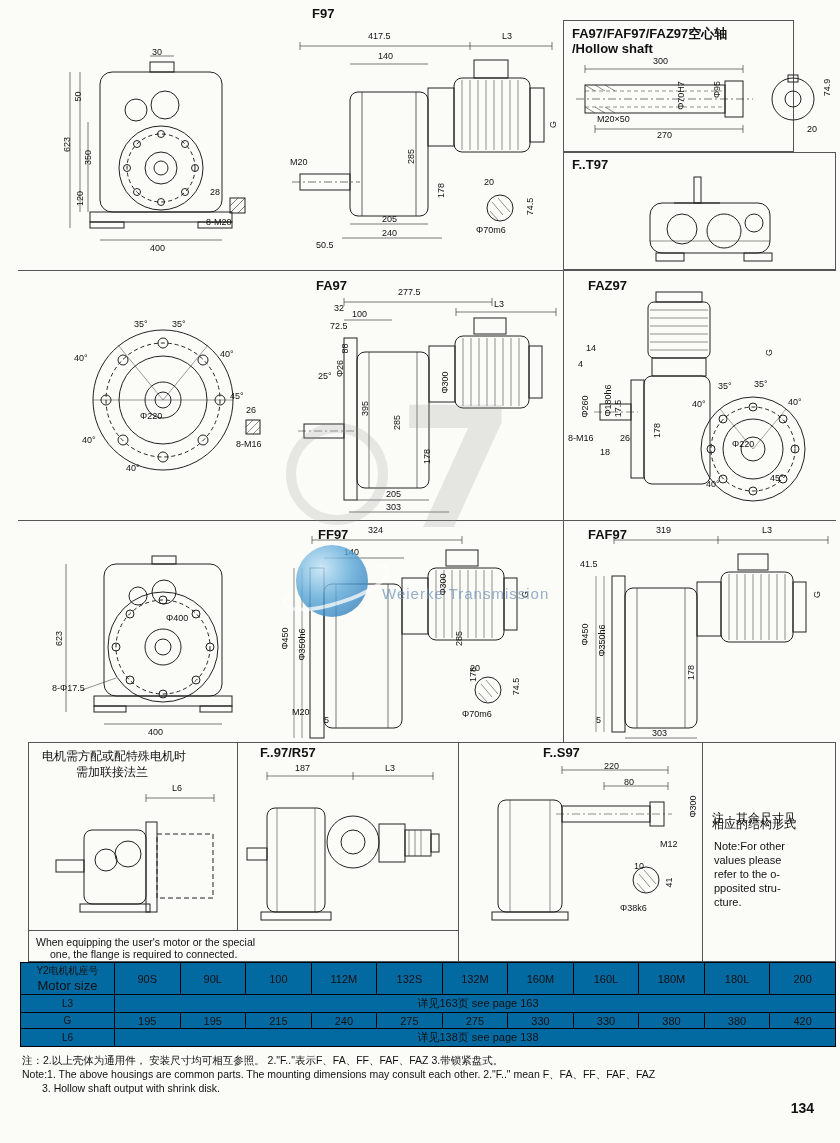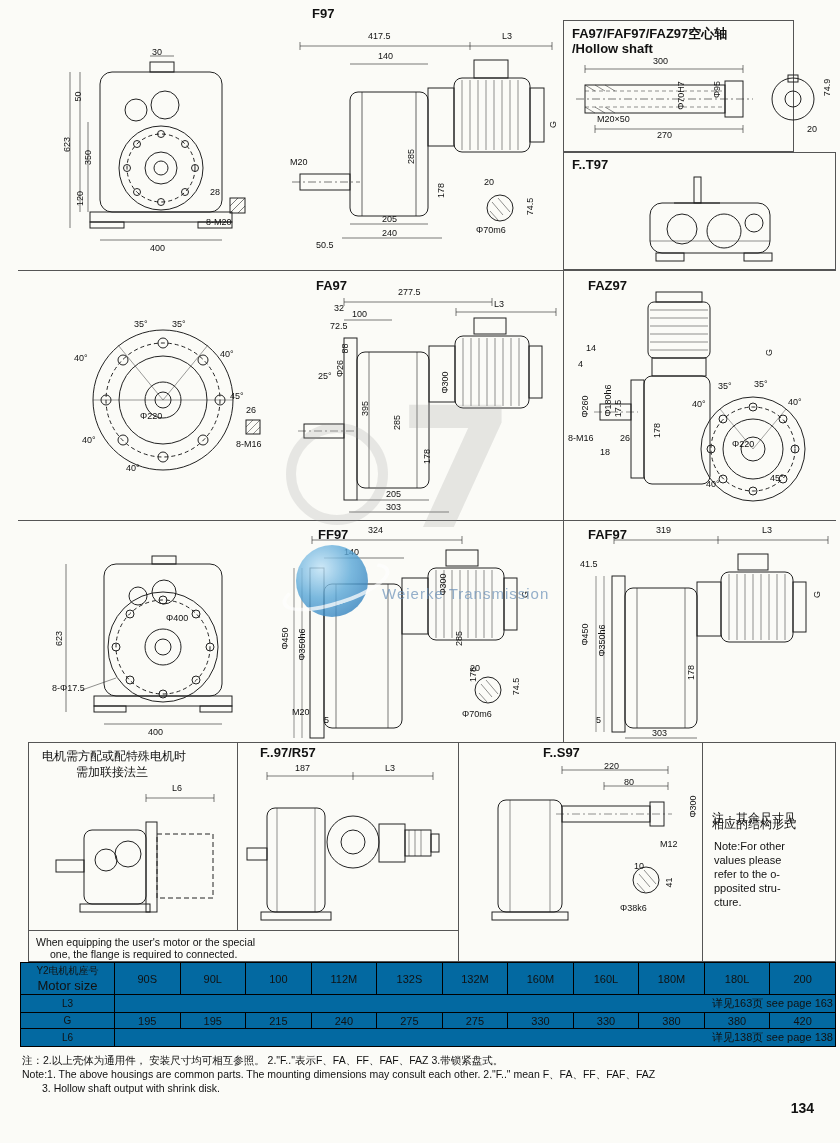--- a/index.html
+++ b/index.html
@@ -16,21 +16,21 @@
   .box{position:absolute;border:1px solid #555}
   .caption{position:absolute;font-size:10.5px;white-space:nowrap}
   .notetxt{position:absolute;font-size:11px;white-space:nowrap}
   .foot-note{position:absolute;font-size:10.5px;white-space:nowrap}
   .page-num{position:absolute;right:26px;top:1100px;font-size:14px;font-weight:bold}
   
   table.spec{position:absolute;left:20px;top:962px;width:816px;border-collapse:collapse;table-layout:fixed;font-size:11px;text-align:center;background:#0369a1}
   .spec td{border:1px solid #000;padding:1px 2px;height:16px;overflow:hidden}
   .spec td.lab{font-size:10px}
   .spec .sub{font-size:13px}
-  .spec td.spanleft{text-align:right;padding-left:8px}
+  .spec td.spanleft{text-align:center;padding-left:8px}
   .spec col.c-lab{width:94px}
   
   .watermark{position:absolute;left:270px;top:405px;width:340px;height:215px;pointer-events:none;z-index:9}
   .wm-ring{position:absolute;left:16px;top:18px;width:102px;height:102px;border:10px solid rgba(150,150,150,.20);border-radius:50%}
   .wm-seven{position:absolute;left:128px;top:-34px;font-size:168px;font-weight:bold;color:rgba(150,150,150,.22);font-family:"DejaVu Sans",sans-serif}
   .wm-globe{position:absolute;left:26px;top:140px;width:72px;height:72px;border-radius:50%;background:radial-gradient(circle at 35% 32%, #c2e4f8 0%, #5aa8d8 45%, #1d6cb0 100%);opacity:.8}
   .wm-globe::after{content:"";position:absolute;left:-16px;top:24px;width:104px;height:28px;border:4px solid rgba(255,255,255,.75);border-top-color:transparent;border-radius:50%;transform:rotate(-18deg)}
   .wm-brand{position:absolute;left:108px;top:128px;font-size:42px;font-weight:bold;color:rgba(120,120,120,.78);letter-spacing:9px}
   .wm-brand sup{font-size:14px;letter-spacing:0}
   .wm-sub{position:absolute;left:112px;top:180px;font-size:15px;color:rgba(108,145,185,.72);letter-spacing:1px}

